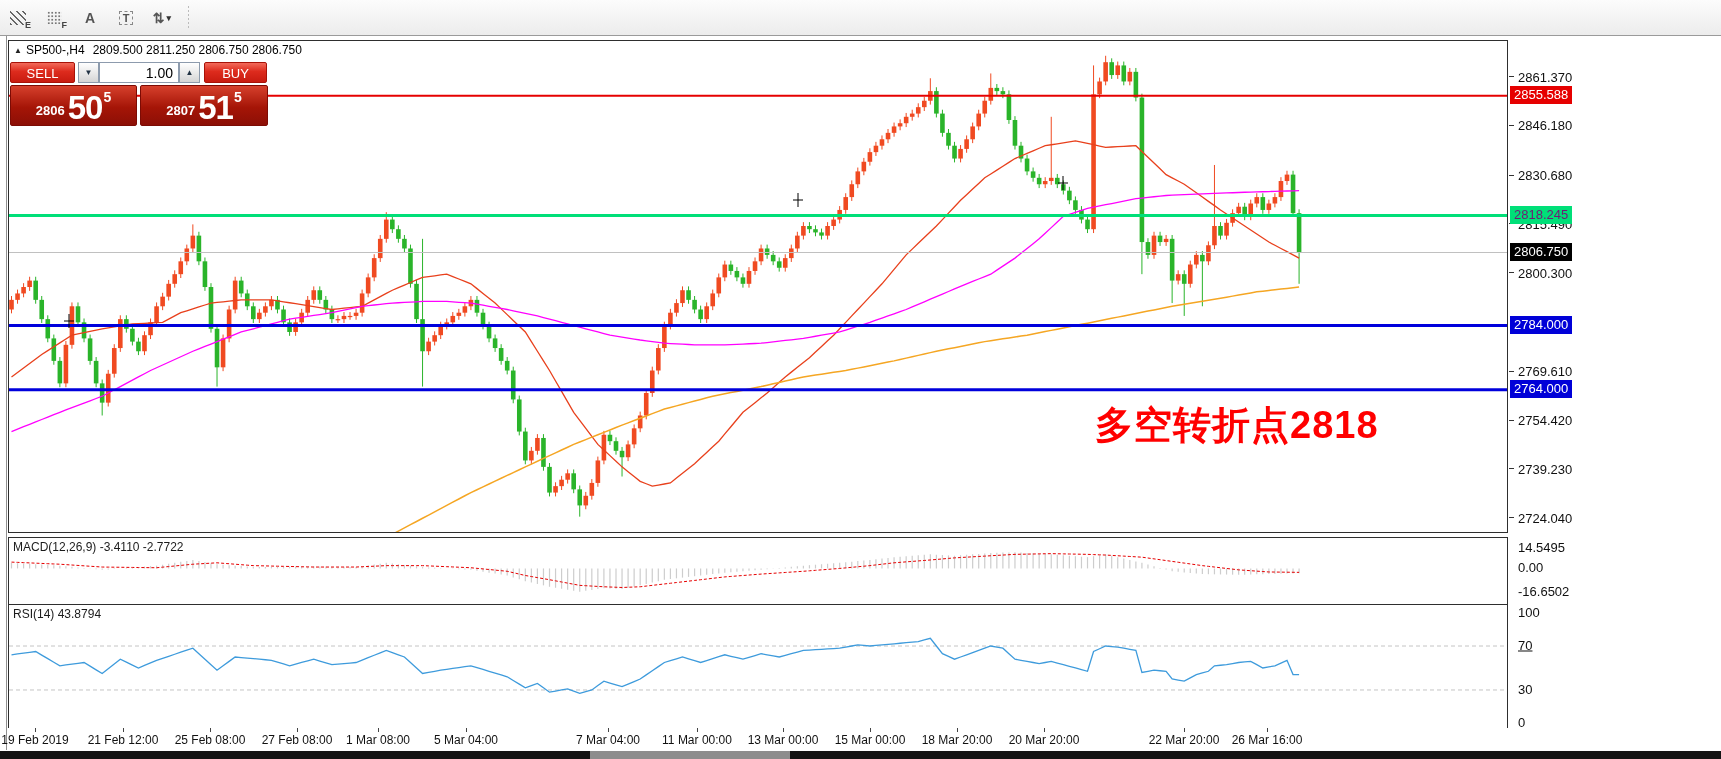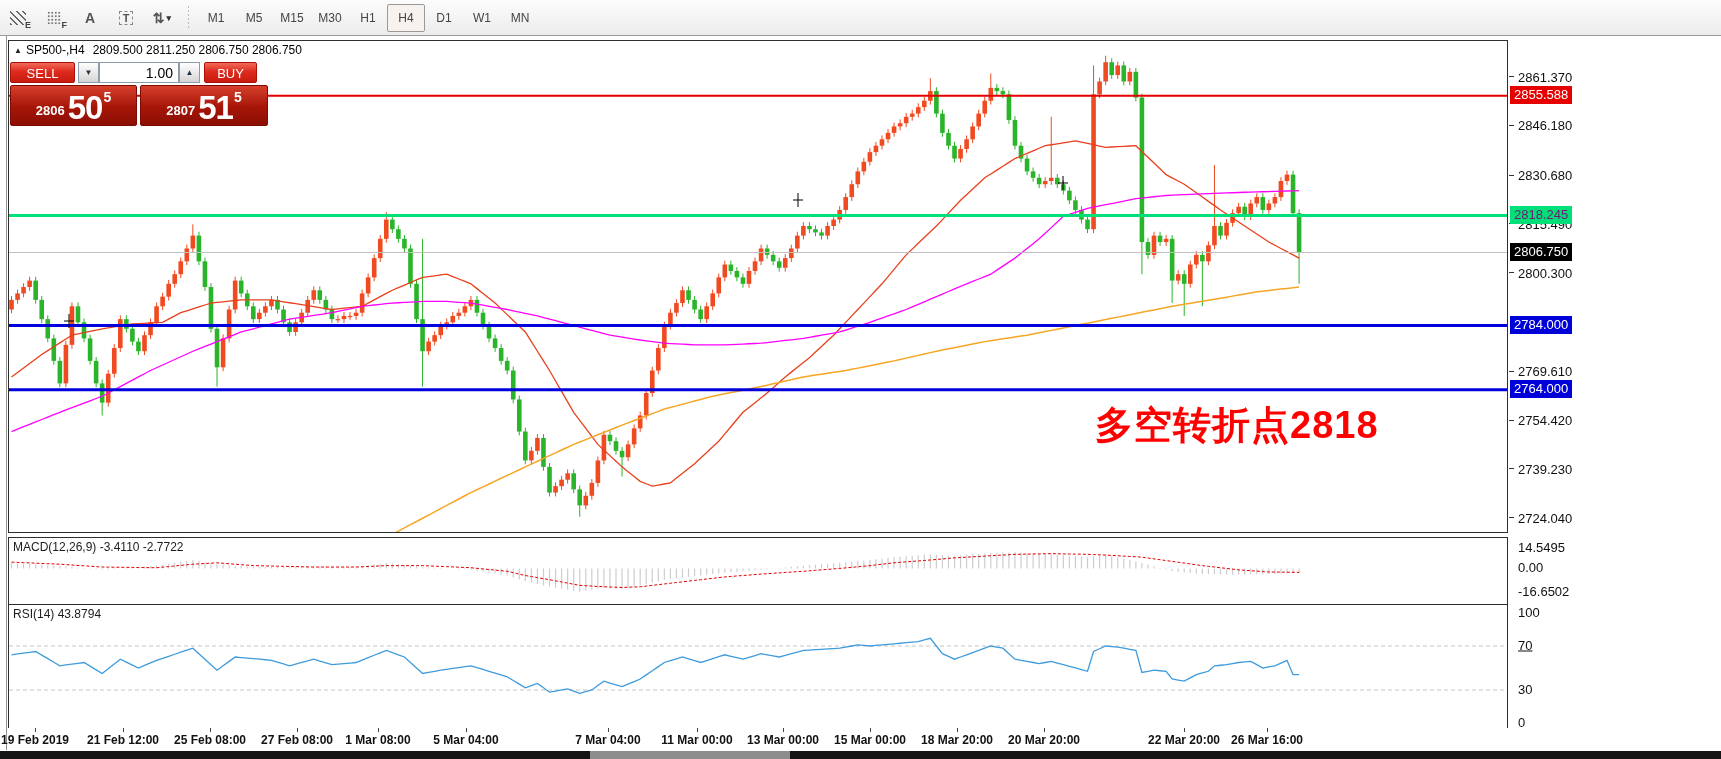--- a/index.html
+++ b/index.html
@@ -31,21 +31,21 @@
   
   .chart-title{position:absolute;left:5px;top:2px;font-size:12px;color:#000;z-index:6;}
   .chart-title .tri{font-size:8px;vertical-align:1px;margin-right:4px;color:#222;}
   .chart-title b{font-weight:normal;margin-right:8px;}
   
   .trade-panel{position:absolute;left:1px;top:21px;width:258px;z-index:7;}
   .tp-row1{position:absolute;left:0;top:0;height:21px;display:flex;}
   .btn-red{background:linear-gradient(#f26a5a,#dd2b1d 45%,#c81b10);color:#fff;font-size:13px;
            text-align:center;line-height:21px;border-radius:2px;border:1px solid #a81208;box-sizing:border-box;}
   .tp-sell{width:65px;}
-  .tp-buy{width:53px;}
+  .tp-buy{width:63px;}
   .spin{width:21px;height:21px;box-sizing:border-box;background:linear-gradient(#ffffff,#d5d5d5);
         border:1px solid #8d9bad;color:#234;font-size:8px;text-align:center;line-height:19px;}
   .vol{width:80px;height:21px;box-sizing:border-box;background:#fff;border:1px solid #8d9bad;
        font-size:14px;color:#000;text-align:right;padding:0 5px 0 0;line-height:19px;}
   .tp-row2{position:absolute;left:0;top:23px;height:41px;display:flex;gap:3px;}
   .price-box{height:41px;border-radius:2px;background:linear-gradient(#d6402c,#a51507 55%,#8c0f06);
              color:#fff;display:flex;align-items:flex-end;justify-content:center;border:1px solid #7d0b04;
              box-sizing:border-box;padding-bottom:1px;}
   .pb-sell{width:127px;}
   .pb-buy{width:128px;}
@@ -54,21 +54,21 @@
   .price-box .sup{font-size:14px;font-weight:bold;align-self:flex-start;margin:3px 0 0 1px;}
   
   .annotation{position:absolute;left:1095px;top:400px;font-size:38px;font-weight:bold;z-index:8;letter-spacing:1px;}
   
   .price-axis{position:absolute;left:1508px;top:36px;width:213px;height:715px;background:#fff;}
   .pa-tick{position:absolute;left:10px;transform:translateY(-50%);font-size:13px;color:#101010;white-space:nowrap;}
   .pa-dash{position:absolute;left:1px;width:5px;height:1px;background:#333;}
   .pa-badge{position:absolute;left:2px;transform:translateY(-50%);font-size:13px;padding:1px 4px 2px 4px;
             white-space:nowrap;z-index:3;}
   
-  .time-axis{position:absolute;left:8px;top:728px;width:1500px;height:23px;background:#fff;font-weight:bold;}
+  .time-axis{position:absolute;left:8px;top:728px;width:1500px;height:23px;background:#fff;}
   .ta-label{position:absolute;top:5px;transform:translateX(-50%);font-size:12px;color:#111;white-space:nowrap;}
   .ta-tick{position:absolute;top:0;width:1px;height:4px;background:#444;}
   
   .hscroll{position:absolute;left:0;top:751px;width:1721px;height:8px;background:#141414;}
   .hthumb{position:absolute;left:590px;top:0;width:200px;height:8px;background:#8d8d8d;}
 </style>
 </head>
 <body>
 
 <div class="app">
@@ -88,31 +88,20 @@
         </div>
         <div class="tb-icon">
           <span class="tbox">T</span>
         </div>
         <div class="tb-icon">
           <span>⇅</span>
           <span class="dd">▾</span>
         </div>
       </div>
     <div class="tb-sep"></div>
-    <div id="tb-timeframes" style="display:flex;align-items:center;">
-        <div class="tf-btn">M1</div>
-        <div class="tf-btn">M5</div>
-        <div class="tf-btn">M15</div>
-        <div class="tf-btn">M30</div>
-        <div class="tf-btn">H1</div>
-        <div class="tf-btn active">H4</div>
-        <div class="tf-btn">D1</div>
-        <div class="tf-btn">W1</div>
-        <div class="tf-btn">MN</div>
-      </div>
   </div>
 
   <div class="frame-line"></div>
 
   <div class="pane" id="pane-main">
     <svg id="svg-main" width="1498" height="491">
         <g>
           <line x1="2.5" y1="255.0110749185671" x2="2.5" y2="272.35439739413596" stroke="#f04a21" stroke-width="1"></line>
           <rect x="0.20000000000000018" y="258.8651465798043" width="4.6" height="9.635179153094441" fill="#f04a21"></rect>
           <line x1="8.545000000000002" y1="248.58762214983744" x2="8.545000000000002" y2="262.71921824104146" stroke="#f04a21" stroke-width="1"></line>

